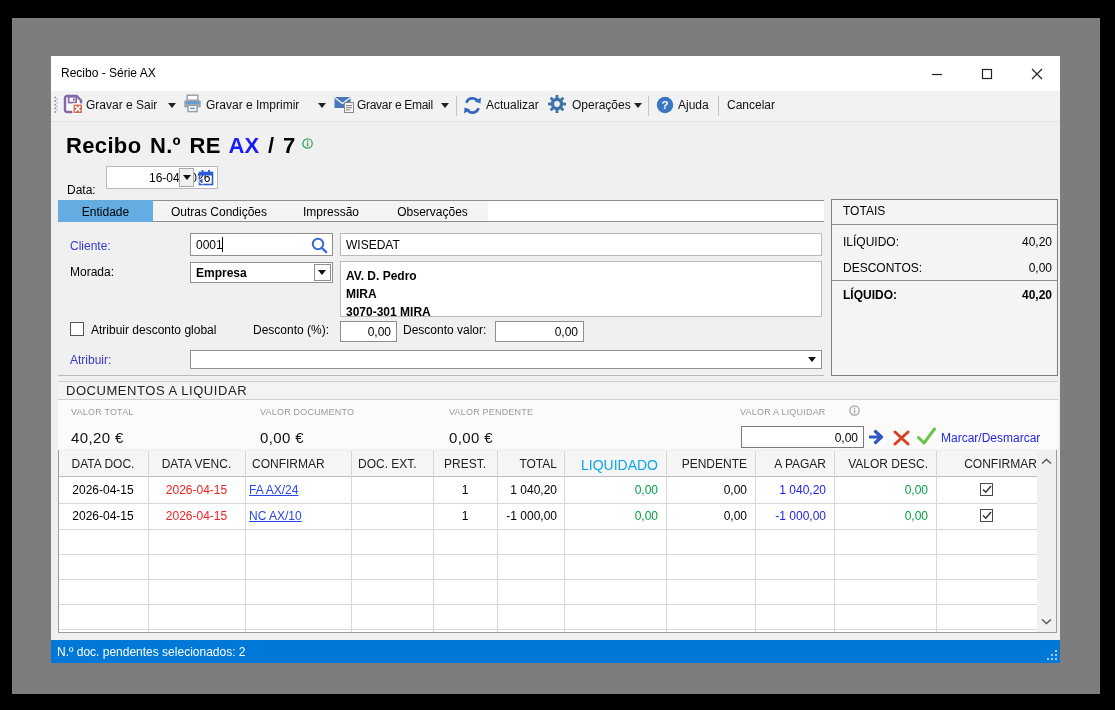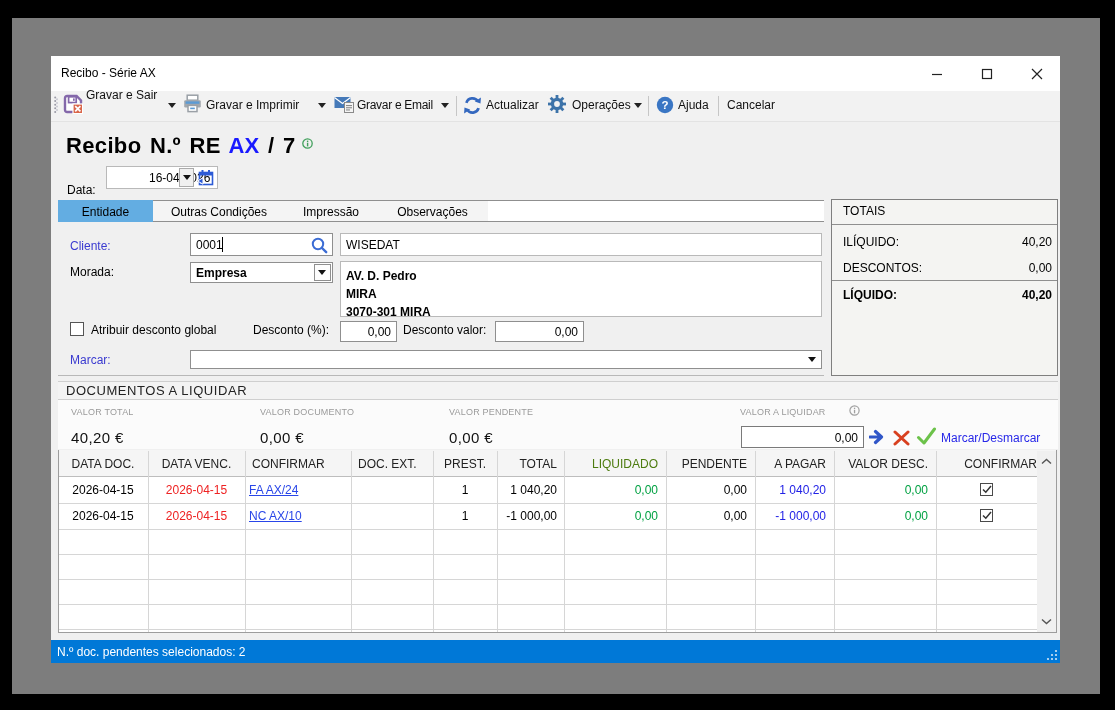--- a/index.html
+++ b/index.html
@@ -44,21 +44,21 @@
       </g>
   </svg>
 
   <svg class="abs" style="left:63px;top:94px;" width="20" height="20" viewBox="0 0 20 20">
     <path d="M2 4.2 Q2 2 4.2 2 L13.6 2 L18 6.4 L18 15.8 Q18 18 15.8 18 L4.2 18 Q2 18 2 15.8 Z" fill="#fff" stroke="#8468aa" stroke-width="2.4"></path>
     <rect x="5.6" y="2.8" width="7.6" height="5.8" fill="#fff" stroke="#8468aa" stroke-width="1.7"></rect>
     <rect x="10" y="4.4" width="1.7" height="2.4" fill="#8468aa"></rect>
     <rect x="10" y="10" width="9.6" height="9.6" fill="#d9664a" stroke="#fff" stroke-width="1.2"></rect>
     <path d="M12.2 12.2 L17.4 17.4 M17.4 12.2 L12.2 17.4" stroke="#fff" stroke-width="1.7"></path>
   </svg>
-  <div class="txt" style="left:86px;top:88px;font-size:12px;color:#111;">Gravar e Sair</div>
+  <div class="txt" style="left:86px;top:98px;font-size:12px;color:#111;">Gravar e Sair</div>
   <div class="abs" style="left:168px;top:103px;width:0;height:0;border-left:4px solid transparent;border-right:4px solid transparent;border-top:5px solid #222;"></div>
 
   <svg class="abs" style="left:183px;top:94px;" width="19" height="19" viewBox="0 0 19 19">
     <rect x="4.2" y="1.2" width="10.6" height="5" fill="#fff" stroke="#9aa0a6" stroke-width="1.5"></rect>
     <rect x="1.2" y="6.2" width="16.6" height="7.2" rx="1.2" fill="#a2a8ae"></rect>
     <rect x="2.6" y="7.4" width="13.8" height="2.4" fill="#5b9bd5"></rect>
     <rect x="5" y="11.4" width="9" height="6.2" fill="#fff" stroke="#9aa0a6" stroke-width="1.5"></rect>
     <rect x="7.2" y="13.6" width="4.6" height="1.6" fill="#5b9bd5"></rect>
   </svg>
   <div class="txt" style="left:206px;top:98px;font-size:12px;color:#111;">Gravar e Imprimir</div>
@@ -157,21 +157,21 @@
 
   <div class="abs" style="left:70px;top:322px;width:14px;height:14px;background:#fff;border:1px solid #555;"></div>
   <div class="txt" style="left:91px;top:323px;font-size:12px;color:#000;">Atribuir desconto global</div>
   <div class="txt" style="left:253px;top:323px;font-size:12px;color:#000;">Desconto (%):</div>
   <div class="abs" style="left:340px;top:321px;width:57px;height:21px;background:#fff;border:1px solid #8f8f8f;"></div>
   <div class="txt" style="right:724px;top:325px;font-size:12px;color:#000;">0,00</div>
   <div class="txt" style="left:403px;top:323px;font-size:12px;color:#000;">Desconto valor:</div>
   <div class="abs" style="left:495px;top:321px;width:89px;height:21px;background:#fff;border:1px solid #8f8f8f;"></div>
   <div class="txt" style="right:537px;top:325px;font-size:12px;color:#000;">0,00</div>
 
-  <div class="txt" style="left:70px;top:353px;font-size:12px;color:#3a3ad0;">Marcar:</div>
+  <div class="txt" style="left:70px;top:353px;font-size:12px;color:#3a3ad0;">Atribuir:</div>
   <div class="abs" style="left:190px;top:350px;width:632px;height:19px;background:#fff;border:1px solid #8f8f8f;"></div>
   <div class="abs" style="left:808px;top:357px;width:0;height:0;border-left:4px solid transparent;border-right:4px solid transparent;border-top:5px solid #111;"></div>
 
   <div class="abs" style="left:831px;top:199px;width:227px;height:177px;background:#f4f4f2;border:1px solid #7f7f7f;"></div>
   <div class="abs" style="left:832px;top:224px;width:225px;height:1px;background:#8f8f8f;"></div>
   <div class="abs" style="left:832px;top:280px;width:225px;height:1px;background:#8f8f8f;"></div>
   <div class="txt" style="left:843px;top:204px;font-size:12px;color:#000;text-align:center;">TOTAIS</div>
   <div class="txt" style="left:843px;top:235px;font-size:12px;color:#000;">ILÍQUIDO:</div>
   <div class="txt" style="right:63px;top:235px;font-size:12px;color:#000;">40,20</div>
   <div class="txt" style="left:843px;top:261px;font-size:12px;color:#000;">DESCONTOS:</div>
@@ -236,21 +236,21 @@
   <svg class="abs" style="left:1041px;top:618px;" width="11" height="7" viewBox="0 0 11 7">
       <path d="M1 1.5 L5.5 5.5 L10 1.5" fill="none" stroke="#555" stroke-width="1.4"></path>
     </svg>
 
   <div class="txt" style="left:58px;top:457px;width:90px;text-align:center;font-size:12px;color:#222;">DATA DOC.</div>
   <div class="txt" style="left:148px;top:457px;width:97px;text-align:center;font-size:12px;color:#222;">DATA VENC.</div>
   <div class="txt" style="left:252px;top:457px;font-size:12px;color:#222;">CONFIRMAR</div>
   <div class="txt" style="left:358px;top:457px;font-size:12px;color:#222;">DOC. EXT.</div>
   <div class="txt" style="left:433px;top:457px;width:64px;text-align:center;font-size:12px;color:#222;">PREST.</div>
   <div class="txt" style="right:558px;top:457px;font-size:12px;color:#222;">TOTAL</div>
-  <div class="txt" style="right:457px;top:457px;font-size:12px;color:#4d7c0f;text-align:right;">LIQUIDADO</div>
+  <div class="txt" style="right:457px;top:457px;font-size:14px;color:#0ea5e9;text-align:right;">LIQUIDADO</div>
   <div class="txt" style="right:368px;top:457px;font-size:12px;color:#222;">PENDENTE</div>
   <div class="txt" style="right:289px;top:457px;font-size:12px;color:#222;">A PAGAR</div>
   <div class="txt" style="right:187px;top:457px;font-size:12px;color:#222;">VALOR DESC.</div>
   <div class="txt" style="left:936px;top:457px;width:101px;text-align:center;font-size:12px;color:#222;padding-left:28px;">CONFIRMAR</div>
 
   <div class="txt" style="left:58px;top:483px;width:90px;text-align:center;font-size:12px;color:#000;">2026-04-15</div>
   <div class="txt" style="left:148px;top:483px;width:97px;text-align:center;font-size:12px;color:#ee2222;">2026-04-15</div>
   <div class="txt" style="left:249px;top:483px;font-size:12px;color:#2946e8;text-decoration:underline;">FA AX/24</div>
   <div class="txt" style="left:433px;top:483px;width:64px;text-align:center;font-size:12px;color:#000;">1</div>
   <div class="txt" style="right:558px;top:483px;font-size:12px;color:#000;">1 040,20</div>

